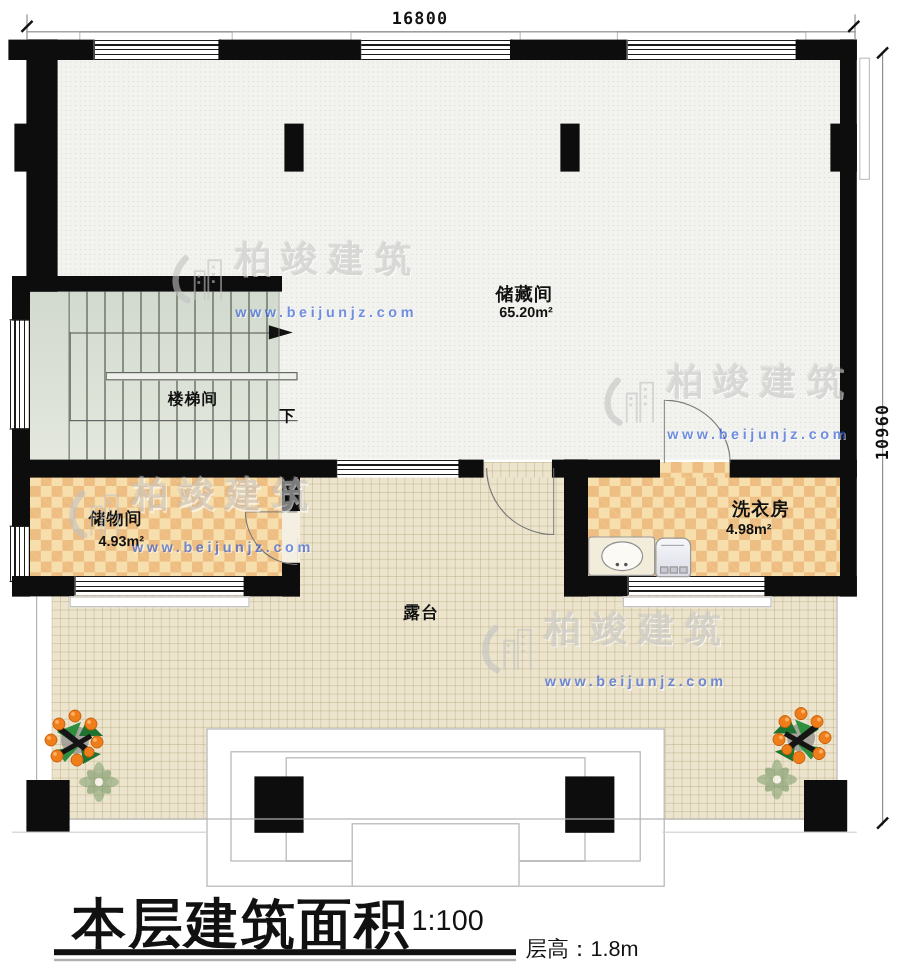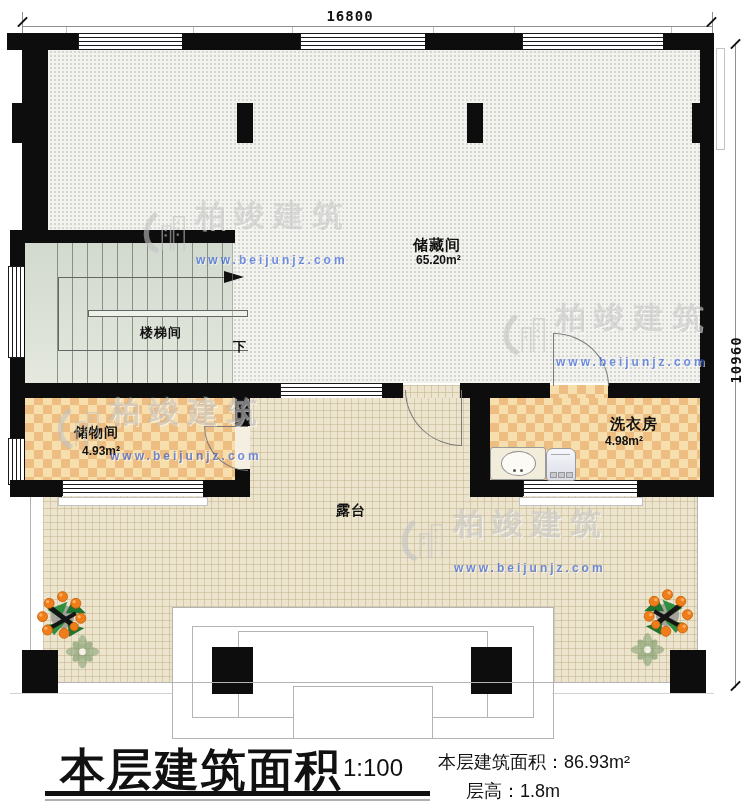--- a/index.html
+++ b/index.html
@@ -305,16 +305,15 @@
 
   <div class="dim-line" style="left:735px;top:45px;width:1px;height:643px;"></div>
   <div class="dim-tick" style="left:729px;top:43px;"></div>
   <div class="dim-tick" style="left:729px;top:685px;"></div>
   <div class="dim-text" style="left:706px;top:352px;width:60px;text-align:center;transform:rotate(-90deg);">10960</div>
 
   <div id="title-text">本层建筑面积</div>
   <div class="abs" style="left:45px;top:791px;width:385px;height:5px;background:#111;"></div>
   <div class="abs" style="left:45px;top:799px;width:385px;height:2px;background:#b0b0b0;"></div>
   <div id="title-scale">1:100</div>
-  <div class="info-line" style="top:750px;"><span>本层建筑面积：</span><span>86.93m²</span></div>
-  <div class="info-line" style="top:779px;margin-left:28px;"><span>层高：</span><span>1.8m</span></div>
+  <div class="info-line" style="top:779px;"><span>层高：</span><span>1.8m</span></div>
 
 </div>
 
 </body></html>

